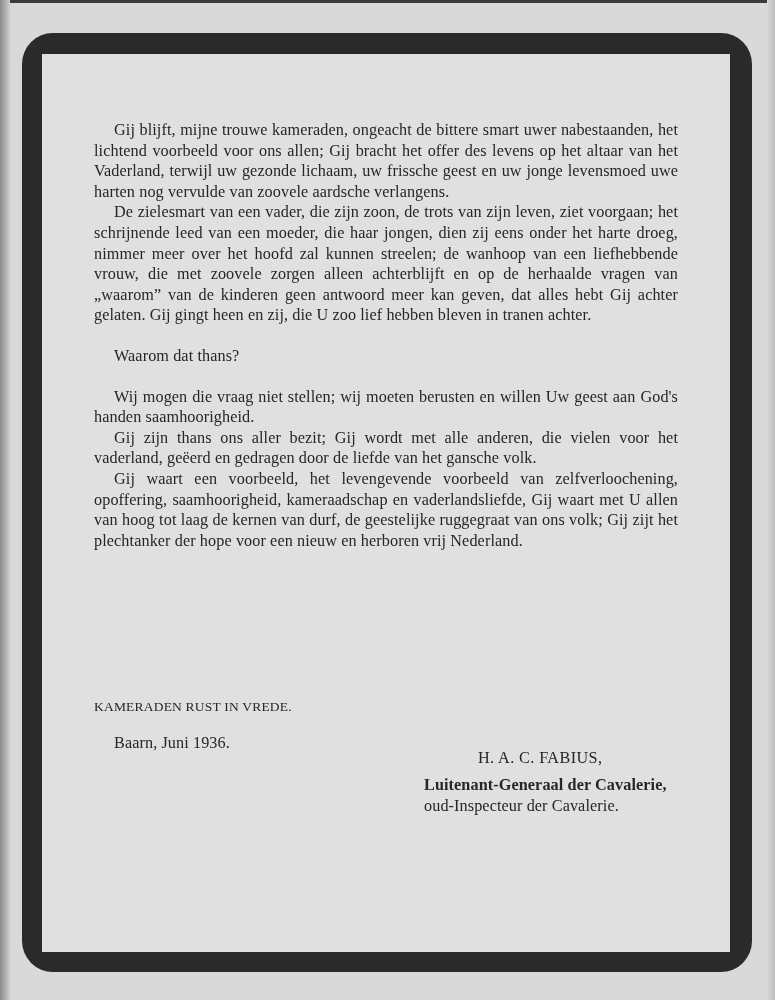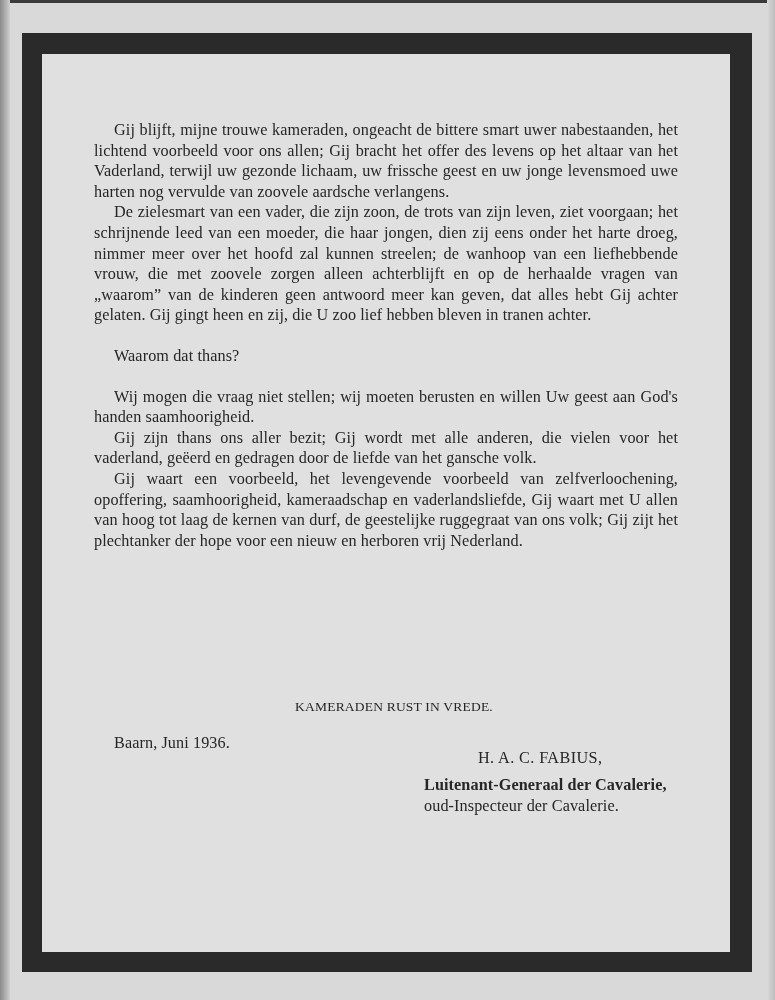--- a/index.html
+++ b/index.html
@@ -7,36 +7,37 @@
     width:775px; height:1000px; position:relative; overflow:hidden;
     background:#d9d9d9;
     font-family:"DejaVu Serif","Liberation Serif",serif;
   }
   .page-edge-left { position:absolute; left:0; top:0; width:10px; height:1000px; background:linear-gradient(to right,#8a8a8a,#cfcfcf); }
   .page-edge-top { position:absolute; left:0; top:0; width:775px; height:3px; background:#3a3a3a; }
   .page-edge-right { position:absolute; right:0; top:0; width:8px; height:1000px; background:linear-gradient(to left,#bdbdbd,#d9d9d9); }
   .frame {
     position:absolute; left:22px; top:33px; width:730px; height:939px;
     background:#2a2a2a;
+    border-radius:31px;
   }
   .inner {
     position:absolute; left:20px; top:21px; width:688px; height:898px;
     background:#e0e0e0;
   }
   .text {
     position:absolute; left:52px; top:66px; width:584px;
     font-family:"Liberation Serif","DejaVu Serif",serif;
     font-size:16.2px; line-height:20.6px; color:#262626;
     text-align:justify; letter-spacing:0.1px;
   }
   .text p { margin:0; text-indent:20px; }
   .gap { height:20px; }
   .question { margin-top:0; }
   .closing {
-    position:absolute; left:8px; width:584px; text-align:center;
+    position:absolute; left:0; width:584px; 
     font-size:13.5px; letter-spacing:0.2px; top:577px;
     font-family:"Liberation Serif",serif;
   }
   .place-date { position:absolute; left:20px; top:613px; white-space:nowrap; }
   .sig-name { position:absolute; left:384px; top:628px; white-space:nowrap; letter-spacing:0.4px; }
   .sig-title1 { position:absolute; left:330px; top:655px; white-space:nowrap;font-weight:bold; }
   .sig-title2 { position:absolute; left:330px; top:676px; white-space:nowrap; }
 </style>
 </head>
 <body>

